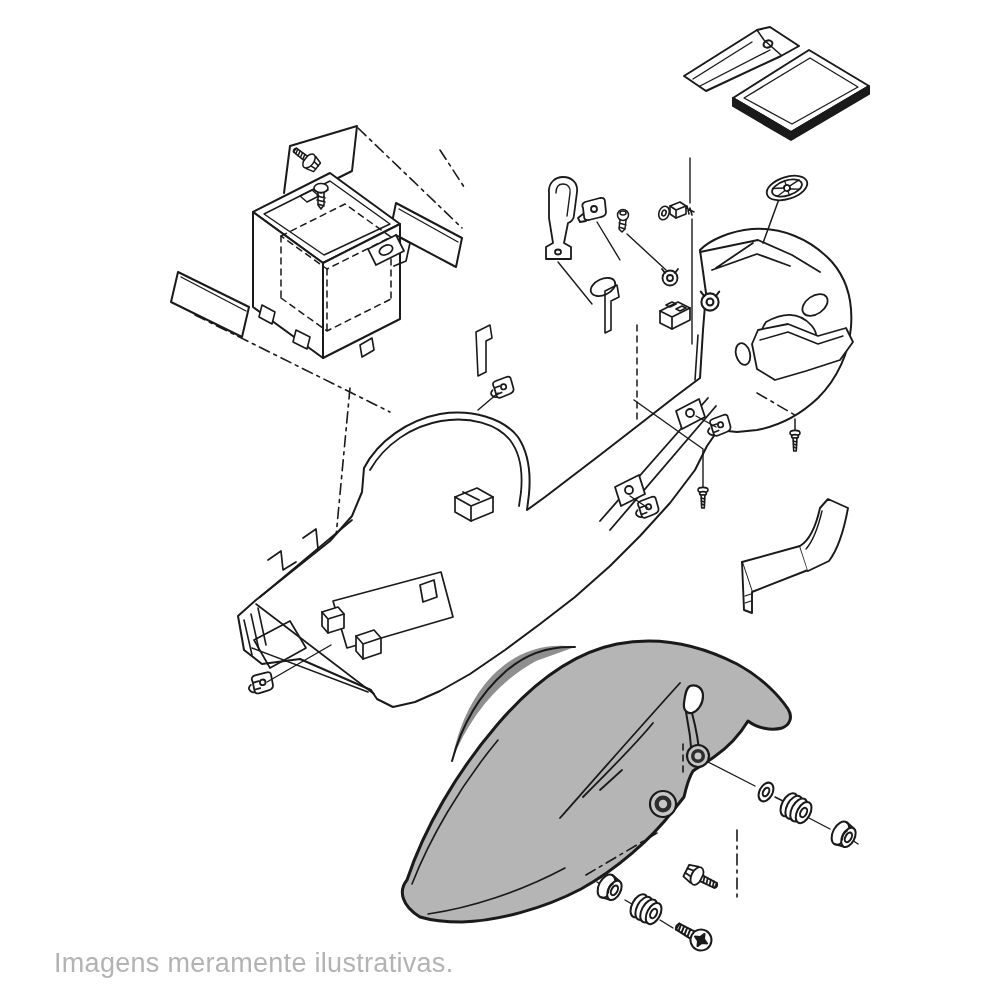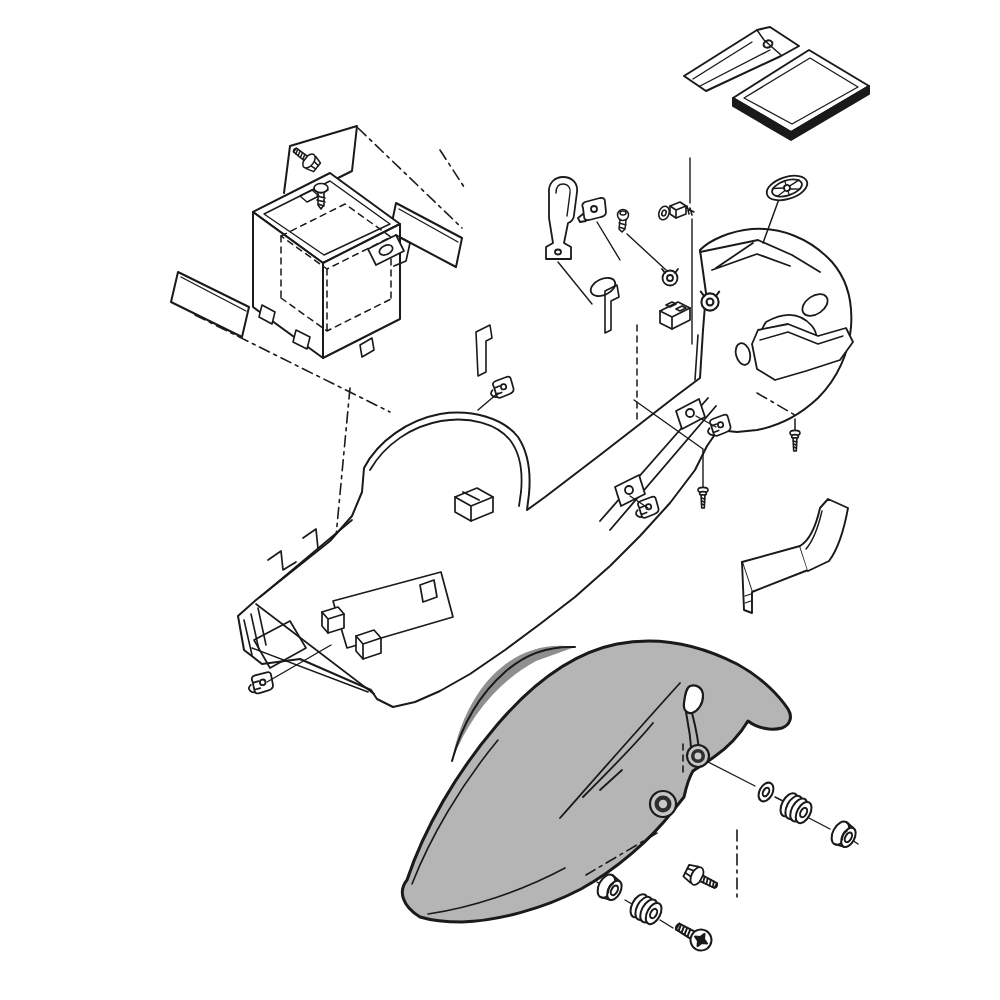--- a/index.html
+++ b/index.html
@@ -313,13 +313,14 @@
         <use href="#damper" transform="translate(647,910) rotate(28)"></use>
       </g>
       <g>
         <use href="#phillips" transform="translate(701,940) rotate(30)"></use>
       </g>
     </g>
   </g>
 
 </svg>
 
+<div class="caption">Imagens meramente ilustrativas.</div>
 </div>
 
 </body></html>

